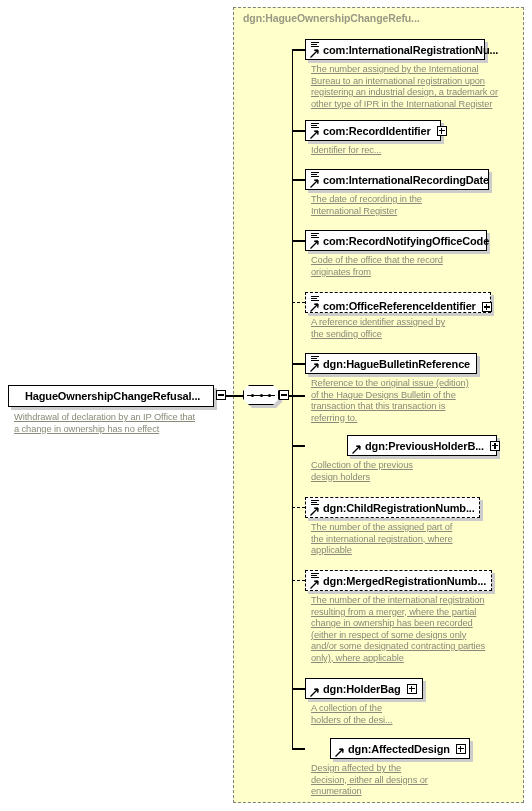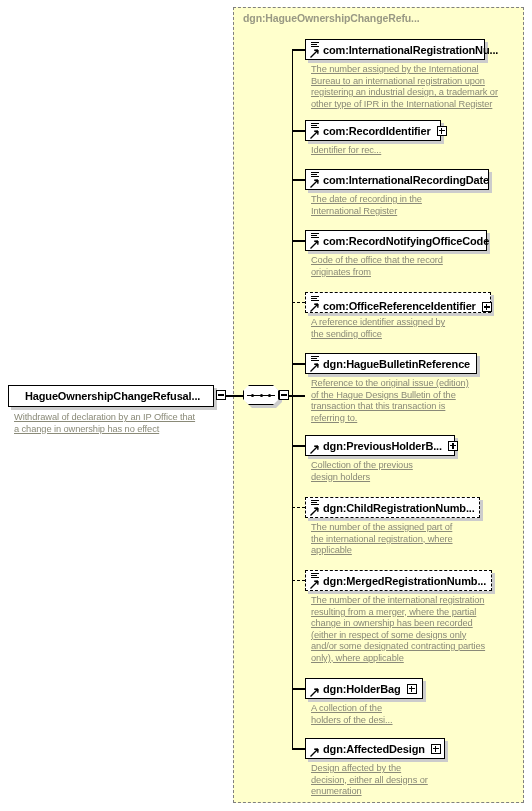--- a/index.html
+++ b/index.html
@@ -359,21 +359,21 @@
         </span>
         <span class="node-label">dgn:HagueBulletinReference</span>
       </div>
     </div>
     <div class="node-desc child-desc" style="top: 378px; width: 200px;">Reference to the original issue (edition)
 of the Hague Designs Bulletin of the
 transaction that this transaction is
 referring to.</div>
     <div class="line h" style="background: rgb(0, 0, 0); left: 292px; top: 363.4px; width: 13px;"></div>
     <div class="child-node" style="top: 435px;">
-      <div class="node-box" style="width: 150px; padding-left: 2px; padding-right: 5px;">
+      <div class="node-box" style="width: 150px; padding-left: 2px; padding-right: 5px; margin-left: 42px;">
         <span class="el-icon">
           <svg class="arrow" viewBox="0 0 9 9">
             <path d="M0.5 8.5 L8 1 M8 1 L4.2 1.2 M8 1 L7.8 4.8 Z" stroke="#000" stroke-width="1.4" fill="#000"></path>
           </svg>
         </span>
         <span class="node-label">dgn:PreviousHolderB...</span>
         <span class="expander plus"></span>
       </div>
     </div>
     <div class="node-desc child-desc" style="top: 460px; width: 200px;">Collection of the previous
@@ -423,21 +423,21 @@
             <path d="M0.5 8.5 L8 1 M8 1 L4.2 1.2 M8 1 L7.8 4.8 Z" stroke="#000" stroke-width="1.4" fill="#000"></path>
           </svg>
         </span>
         <span class="node-label">dgn:HolderBag</span>
         <span class="expander plus"></span>
       </div>
     </div>
     <div class="node-desc child-desc" style="top: 703px; width: 200px;">A collection of the
 holders of the desi...</div>
     <div class="line h" style="background: rgb(0, 0, 0); left: 292px; top: 688.4px; width: 13px;"></div>
-    <div class="child-node" style="top: 738px;">
+    <div class="child-node" style="top: 738px; margin-left: 25px;">
       <div class="node-box" style="width: 140px; padding-left: 2px; padding-right: 5px;">
         <span class="el-icon">
           <svg class="arrow" viewBox="0 0 9 9">
             <path d="M0.5 8.5 L8 1 M8 1 L4.2 1.2 M8 1 L7.8 4.8 Z" stroke="#000" stroke-width="1.4" fill="#000"></path>
           </svg>
         </span>
         <span class="node-label">dgn:AffectedDesign</span>
         <span class="expander plus"></span>
       </div>
     </div>

